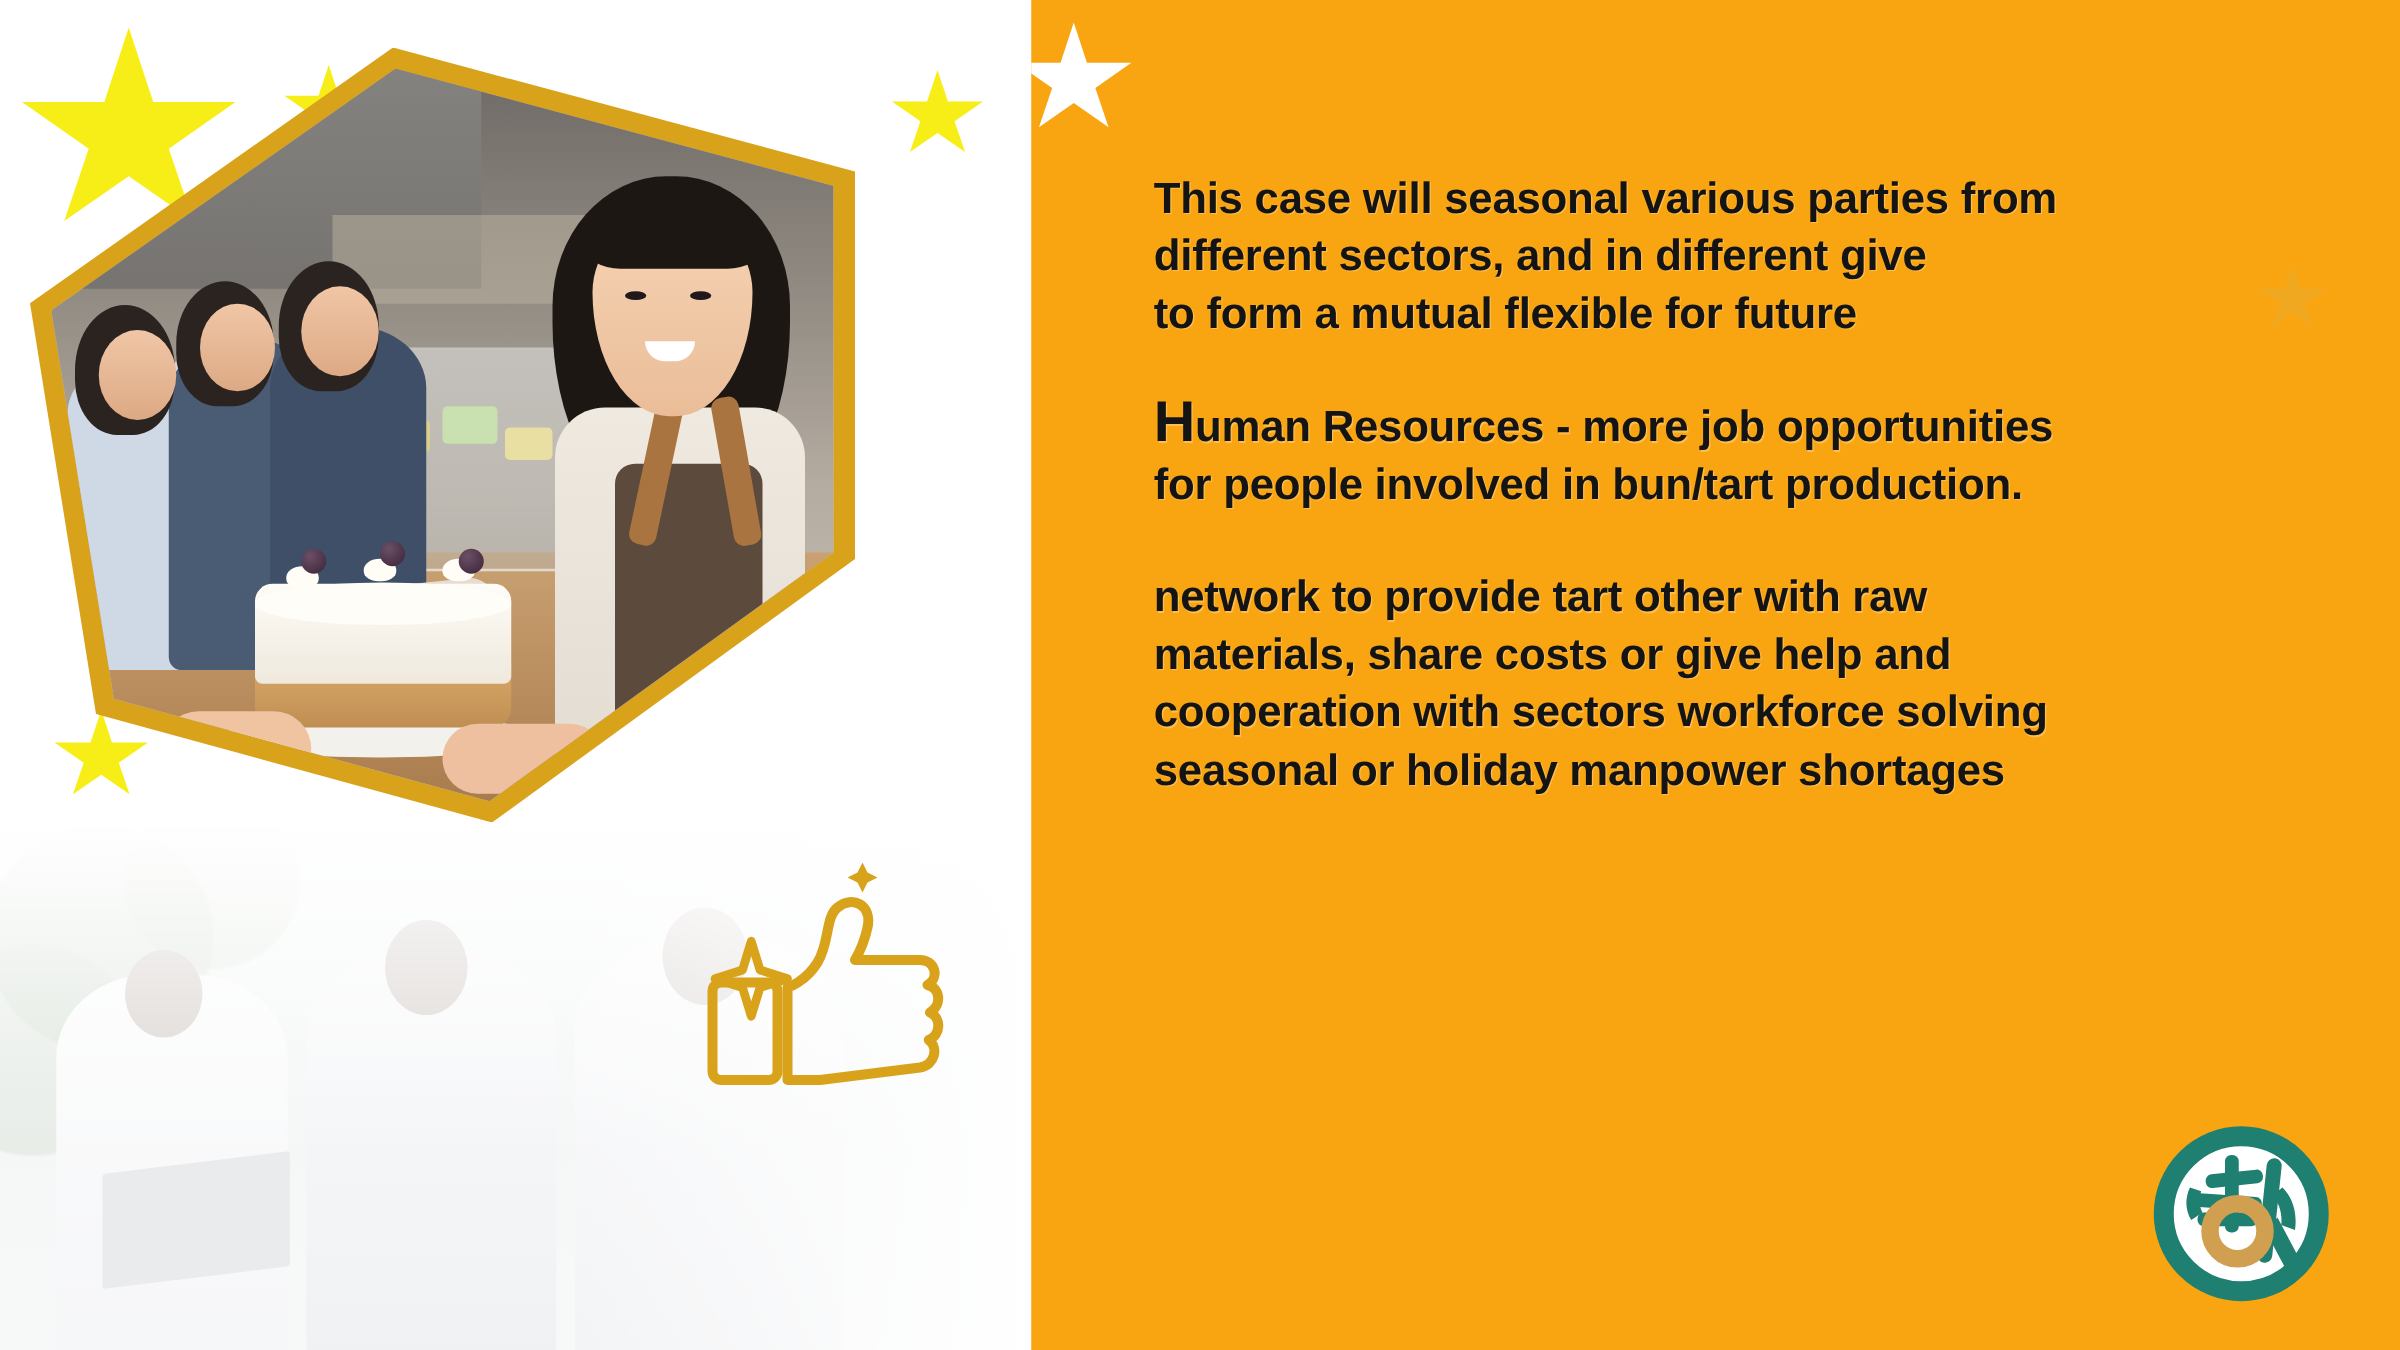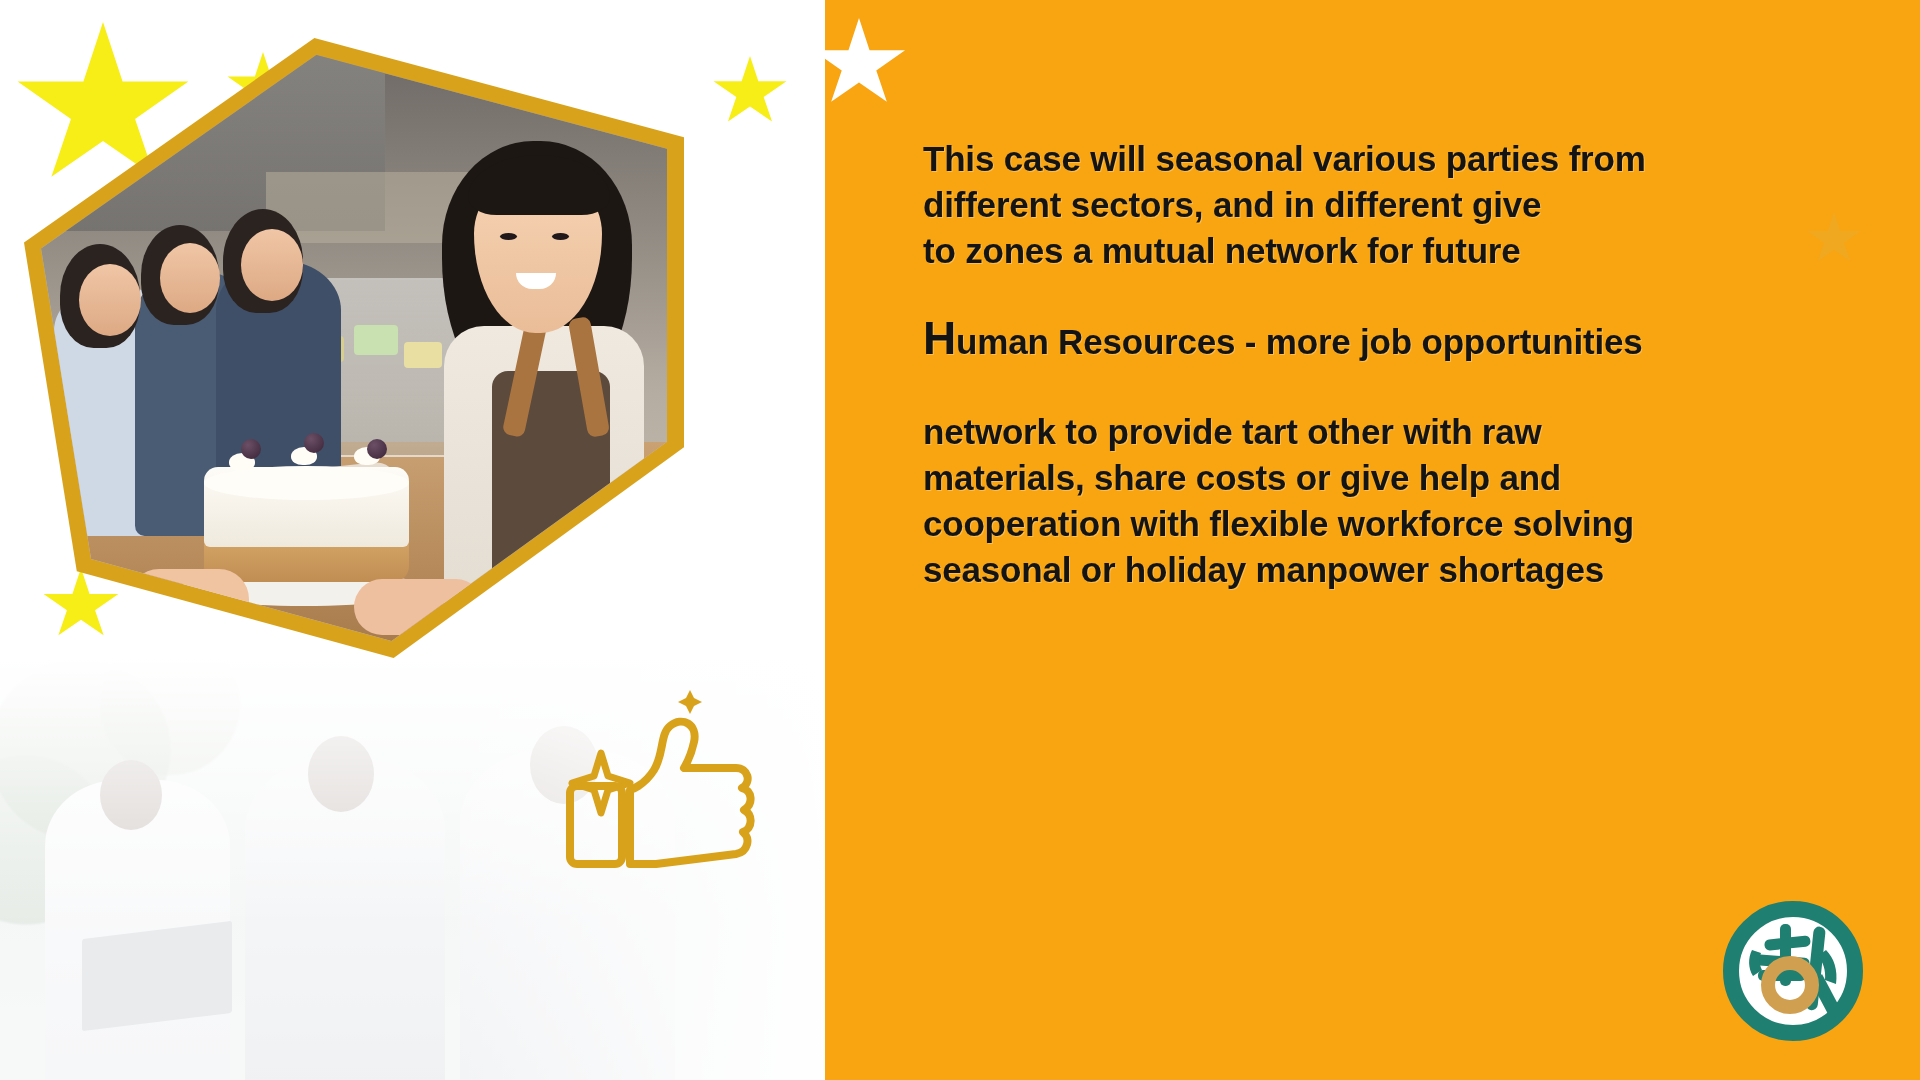--- a/index.html
+++ b/index.html
@@ -414,31 +414,32 @@
   <div class="right-panel">
 
     <div class="star-white" style="left:-14px; top:18px; width:96px; height:92px;"></div>
     <div class="star-gold-faint" style="right:58px; top:212px; width:56px; height:54px; opacity:.55;"></div>
 
     <div class="text-block">
 
       <p class="para">
         <span class="line">This case will seasonal various parties from</span>
         <span class="line">different sectors, and in different give</span>
-        <span class="line">to zones a mutual network for future</span>
+        <span class="line">to form a mutual flexible for future</span>
       </p>
 
       <p class="para">
         <span class="line"><span class="dropcap">H</span><span>uman Resources - more job opportunities</span></span>
+        <span class="line">for people involved in bun/tart production.</span>
       </p>
 
       <p class="para">
         <span class="line">network to provide tart other with raw</span>
         <span class="line">materials, share costs or give help and</span>
-        <span class="line">cooperation with flexible workforce solving</span>
+        <span class="line">cooperation with sectors workforce solving</span>
         <span class="line">seasonal or holiday manpower shortages</span>
       </p>
     </div>
 
     <div class="logo">
       <svg viewBox="0 0 142 142" width="142" height="142" aria-hidden="true">
         <circle cx="71" cy="71" r="62" fill="#ffffff"></circle>
         <circle cx="71" cy="71" r="62" fill="none" stroke="#1f7f71" stroke-width="16"></circle>
 
         <g fill="#1f7f71">

